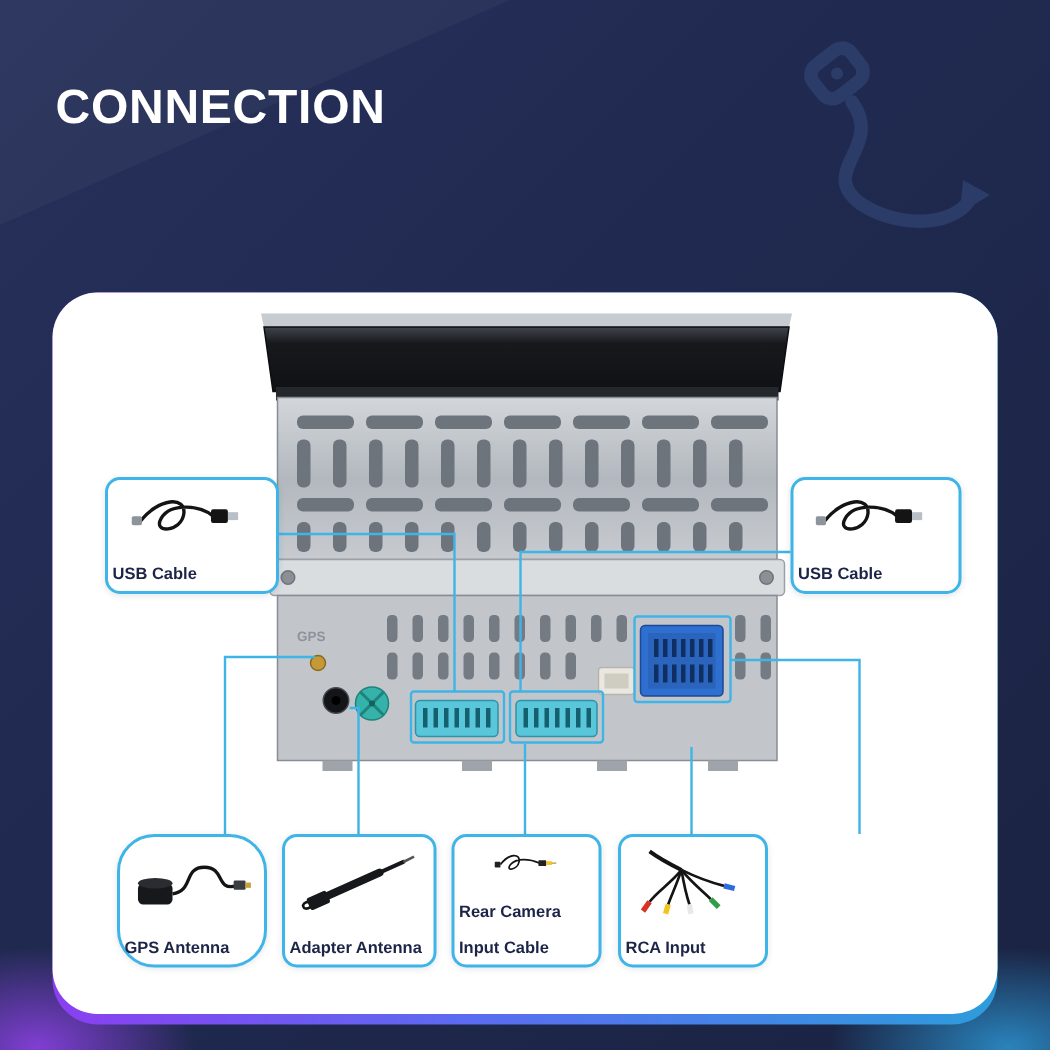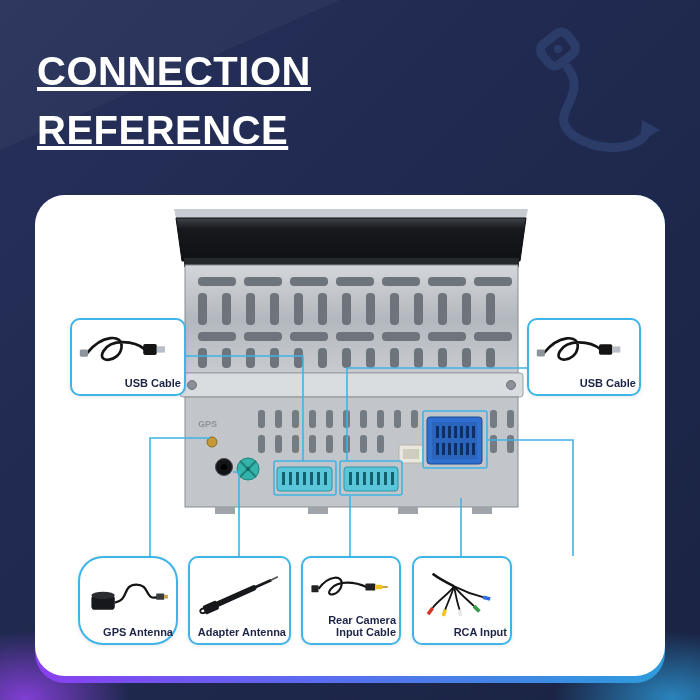--- a/index.html
+++ b/index.html
@@ -11,39 +11,40 @@
       radial-gradient(150px 95px at 25px 698px, rgba(160,70,255,.75), transparent 70%),
       radial-gradient(170px 95px at 672px 698px, rgba(45,156,219,.8), transparent 70%),
       linear-gradient(135deg,#26305a 0%,#202a50 45%,#1a2342 100%);
   }
   .diag-accent {
     position:absolute; left:0; top:0; width:340px; height:150px;
     background:rgba(255,255,255,.04);
     clip-path:polygon(0 0,100% 0,0 100%);
   }
   .title { position:absolute; left:37px; top:42px; color:#fff; z-index:2; }
-  .title div { font-size:40px; font-weight:700; letter-spacing:.5px; line-height:59px;text-decoration:underline; }
+  .title div { font-size:32px; font-weight:700; letter-spacing:.5px; line-height:59px; }
   .deco { position:absolute; left:520px; top:18px; z-index:1; }
   .card-wrap {
     position:absolute; left:35px; top:195px; width:630px; height:488px;
     border-radius:30px; z-index:1;
     background:linear-gradient(90deg,#8a3ff0 0%,#5a6cf0 45%,#2d9cdb 100%);
   }
   .card {
     position:absolute; left:0; top:0; width:630px; height:481px;
     background:#ffffff; border-radius:30px;
   }
   .stereo { position:absolute; left:140px; top:205px; z-index:2; }
   .lines-overlay { position:absolute; left:0; top:0; z-index:3; pointer-events:none; }
   .callout {
     position:absolute; z-index:4; background:#fff;
     border:2px solid #3fb4e6; border-radius:10px;
-    display:flex; flex-direction:column; align-items:flex-end; justify-content:flex-end;
+    display:flex; flex-direction:column; align-items:flex-start; justify-content:flex-end;
     box-shadow:0 1px 4px rgba(30,50,90,.12);
     padding:4px 3px 5px 3px;
+    gap:12px;
   }
   .callout .icon { flex:1; width:100%; display:flex; align-items:center; justify-content:center; min-height:0; }
   .callout .icon svg { width:94%; height:92%; }
   .callout .lbl { font-size:11px; font-weight:600; color:#1d2547; text-align:center; line-height:12px; }
   .box-usb-l { left:70px;  top:318px; width:116px; height:78px; }
   .box-usb-r { left:527px; top:318px; width:114px; height:78px; }
   .box-gps   { left:78px;  top:556px; width:100px; height:89px;border-radius:25px; }
   .box-adp   { left:188px; top:556px; width:103px; height:89px; }
   .box-cam   { left:301px; top:556px; width:100px; height:89px; }
   .box-rca   { left:412px; top:556px; width:100px; height:89px; }
@@ -51,21 +52,20 @@
 </style>
 </head>
 <body>
 
 <div id="page">
 
   <div class="diag-accent"></div>
 
   <div class="title">
     <div>CONNECTION</div>
-    <div>REFERENCE</div>
   </div>
 
   <svg class="deco" width="150" height="150" viewBox="0 0 150 150">
     <g stroke="#2c3c68" stroke-width="9" fill="none" stroke-linecap="round" stroke-linejoin="round">
       <rect x="22" y="18" width="32" height="26" rx="8" transform="rotate(-38 38 31)"></rect>
       <path d="M48,50 C70,80 24,96 54,118 C82,136 120,132 128,112"></path>
     </g>
     <circle cx="38" cy="31" r="4" fill="#2c3c68"></circle>
     <polygon points="122,102 140,112 120,124" fill="#2c3c68"></polygon>
   </svg>

